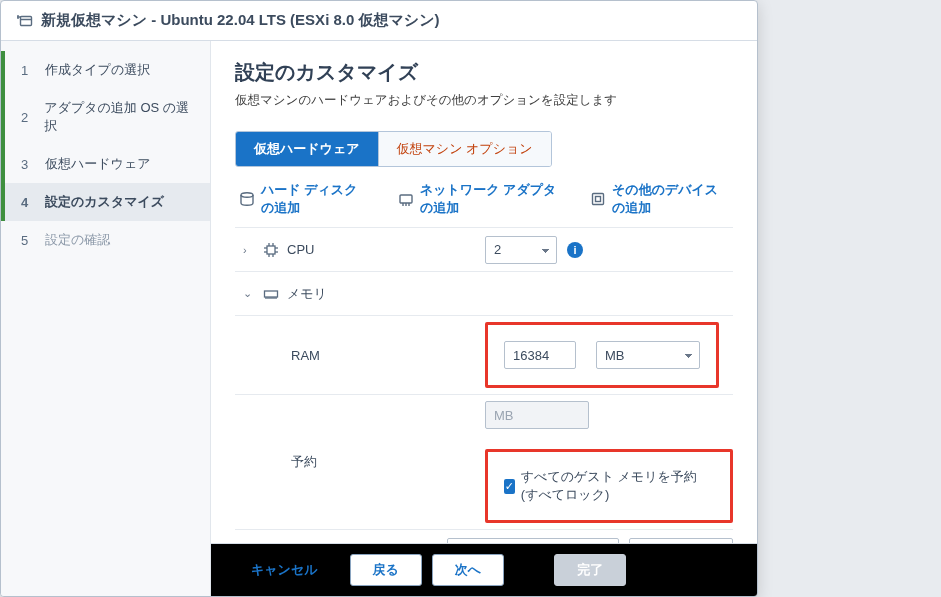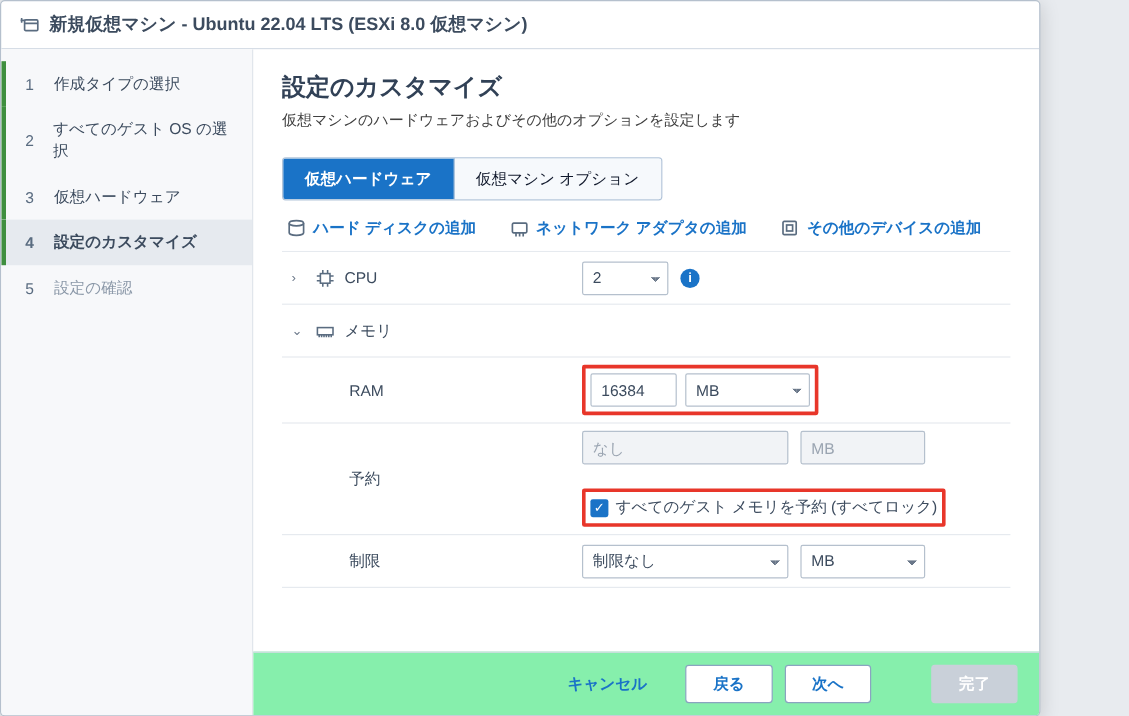--- a/index.html
+++ b/index.html
@@ -3,21 +3,21 @@
 <meta charset="utf-8">
 <style>
   * { box-sizing: border-box; margin: 0; padding: 0; }
   body {
     background: #e8ebef;
     font-family: "Segoe UI", Meiryo, sans-serif;
     font-size: 13px;
     color: #3c4b5e;
   }
   .dialog {
-    width: 867px;
+    width: 758px;
     height: 597px;
     background: #fff;
     border: 1px solid #b5c0cd;
     border-radius: 4px;
     box-shadow: 0 4px 16px rgba(0,0,0,.15);
     display: flex;
     flex-direction: column;
     overflow: hidden;
   }
   .dlg-header {
@@ -83,21 +83,21 @@
     border-radius: 3px;
     overflow: hidden;
     width: fit-content;
     text-align: center;
   }
   .tab {
     padding: 8px 18px;
     font-size: 13px;
     cursor: pointer;
     background: #f6f9fc;
-    color: #0f172a;
+    color: #c2410c;
     border-right: 1px solid #b3c5da;
   }
   .tab:last-child { border-right: none; }
   .tab.active {
     background: #1a73c7;
     color: #fff;
     font-weight: 600;
   }
   .toolbar {
     display: flex;
@@ -180,24 +180,24 @@
     border-radius: 50%;
     background: #1a73c7;
     color: #fff;
     align-items: center;
     justify-content: center;
     font-size: 11px;
     font-weight: bold;
   }
   .hl-red {
     border: 3px solid #e8362a;
-    padding: 4px;
+    padding: 16px;
     border-radius: 2px;
     display: inline-flex;
-    gap: 7px;
+    gap: 20px;
     align-items: center;
   }
   .disabled-input {
     background: #f1f3f6;
     color: #9aa4b1;
   }
   .checkbox-row { display: flex; align-items: center; gap: 6px; }
   .checkbox {
     width: 15px; height: 15px;
     background: #1a73c7;
@@ -206,23 +206,22 @@
     justify-content: center;
     color: #fff;
     font-size: 11px;
     border-radius: 2px;
     cursor: pointer;
   }
   .dlg-footer {
     border-top: 1px solid #d6dde6;
     padding: 10px 18px;
     display: flex;
-    justify-content: flex-end;
     gap: 10px;
-    background: #86efac;
+    background: #000000;
   }
   .btn {
     height: 32px;
     padding: 0 22px;
     border: 1px solid #8aa4c0;
     border-radius: 3px;
     background: #fff;
     color: #1a73c7;
     font-size: 13px;
     font-weight: 600;
@@ -260,21 +259,21 @@
 
   <div class="dlg-body">
 
     <div class="wizard-nav">
       <div class="wizard-step done">
         <span class="num">1</span>
         <span>作成タイプの選択</span>
       </div>
       <div class="wizard-step done">
         <span class="num">2</span>
-        <span>すべてのゲスト OS の選択</span>
+        <span>アダプタの追加 OS の選択</span>
       </div>
       <div class="wizard-step done">
         <span class="num">3</span>
         <span>仮想ハードウェア</span>
       </div>
       <div class="wizard-step active">
         <span class="num">4</span>
         <span>設定のカスタマイズ</span>
       </div>
       <div class="wizard-step pending">
@@ -383,21 +382,20 @@
               <select class="select unit"><option>MB</option></select>
             </span>
           </div>
         </div>
 
         <div class="row sub-row">
           <div class="label-cell">
               <span>予約</span>
             </div>
           <div class="ctrl-cell" style="flex-wrap:wrap; gap:10px 10px;">
-            <select class="select wide disabled-input"><option>なし</option></select>
             <select class="select unit disabled-input"><option>MB</option></select>
             <div style="flex-basis:100%;height:0"></div>
             <span class="hl-red">
               <span class="checkbox-row">
                 <span class="checkbox">✓</span>
                 <span>すべてのゲスト メモリを予約 (すべてロック)</span>
               </span>
             </span>
           </div>
         </div>

